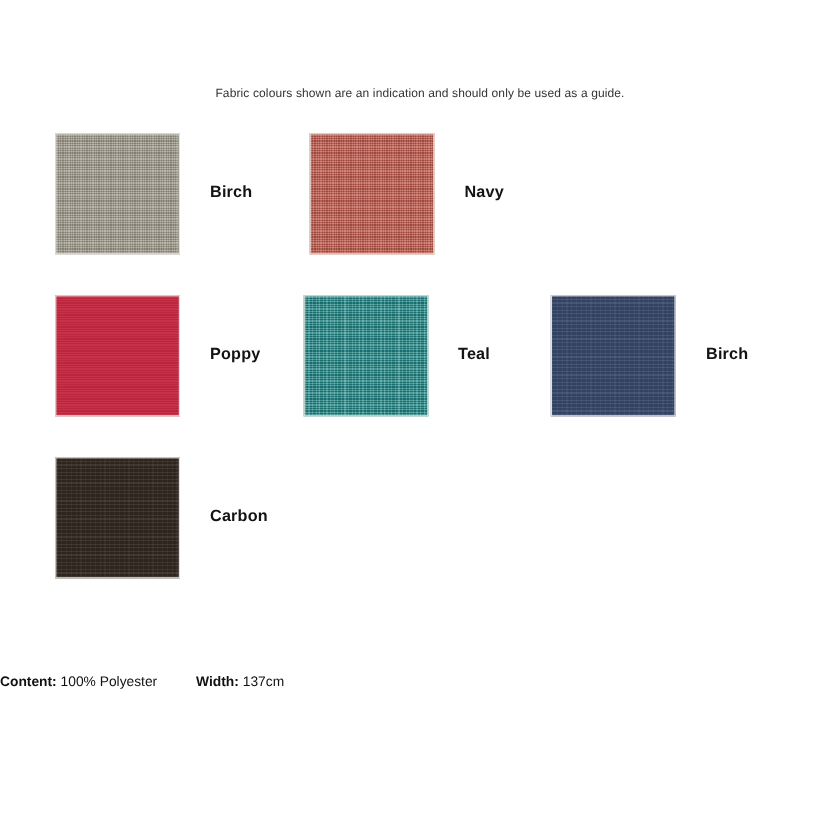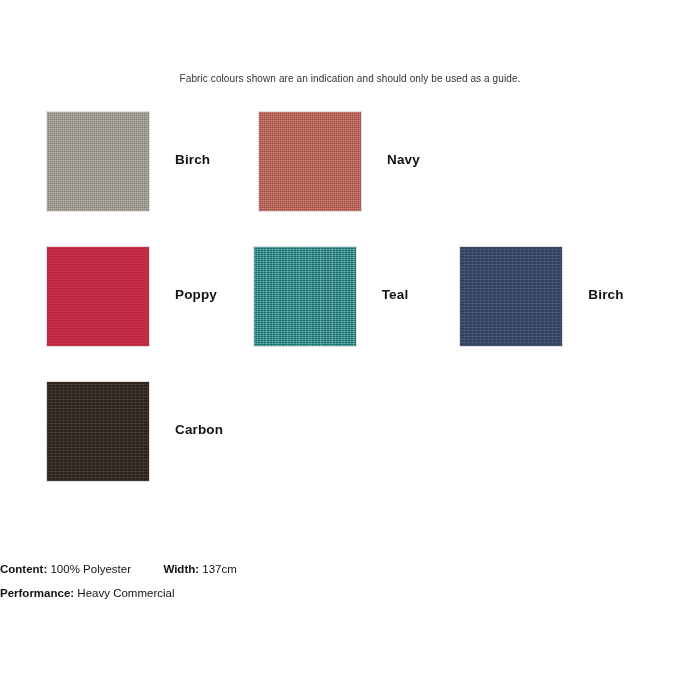--- a/index.html
+++ b/index.html
@@ -217,19 +217,15 @@
   </div>
 
   <div class="specs">
     <div class="line">
       <span class="k">Content:</span>
       <span class="v">100% Polyester</span>
       <span class="gap"></span>
       <span class="k">Width:</span>
       <span class="v">137cm</span>
     </div>
-    <div class="line">
-      <span class="k">Performance:</span>
-      <span class="v">Heavy Commercial</span>
-    </div>
   </div>
 
 </div>
 
 </body></html>

